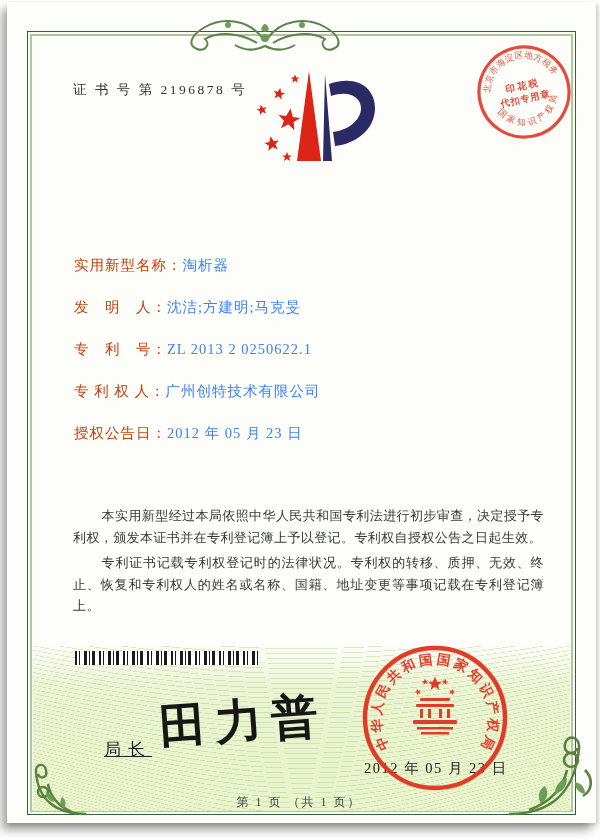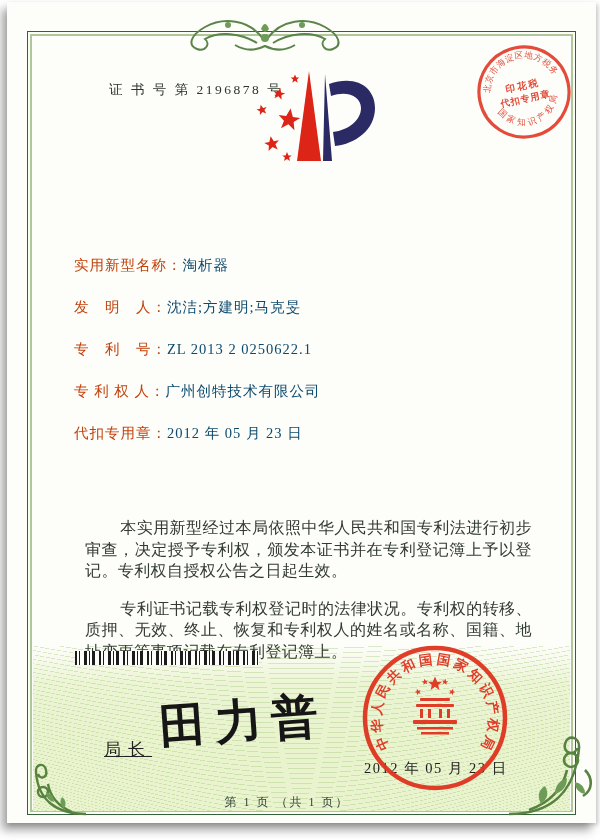--- a/index.html
+++ b/index.html
@@ -8,40 +8,40 @@
   .paper{position:absolute;left:7px;top:2px;right:4px;bottom:17px;
          background:#fdfdf9;
          box-shadow:-5px 7px 9px rgba(70,70,70,.5), 2px 2px 4px rgba(0,0,0,.18);}
   .frame{position:absolute;left:20px;top:29px;right:20px;bottom:8px;
          border:1px solid #35613a;
          box-shadow:inset 0 0 0 2px #fbfdf6, inset 0 0 0 4px #aec79b;}
   .green-zone{position:absolute;left:26px;top:644px;right:26px;bottom:12px;
      background:
        repeating-radial-gradient(ellipse 140% 95% at 50% 135%, rgba(141,186,96,.30) 0 1px, rgba(0,0,0,0) 1px 6px),
        linear-gradient(rgba(233,243,206,0) 0, rgba(233,243,206,.85) 38px, #e9f3ce 90px);}
-  .certno{position:absolute;left:66px;top:79px;font-size:13.5px;letter-spacing:2.5px;color:#2c362c;margin-left:36px;}
+  .certno{position:absolute;left:66px;top:79px;font-size:13.5px;letter-spacing:2.5px;color:#2c362c;}
   .logo{position:absolute;left:238px;top:66px;width:134px;height:96px;}
   .title{position:absolute;left:0;top:163px;width:100%;text-align:center;
          font-size:37px;font-weight:bold;letter-spacing:11px;color:#141914;}
   .fields{position:absolute;left:67px;top:254px;width:460px;}
   .field-row{height:42px;font-size:14.5px;color:#2e382e;letter-spacing:1px;}
   .field-label{color:#c2410c;}
-  .field-value{color:#0c4a6e;}
+  .field-value{color:#3b82f6;}
   .paras{position:absolute;left:62px;top:499px;width:479px;color:#323b31;}
-  .paras p{margin:16px;font-size:16px;line-height:21.6px;text-align:justify;text-indent:2.2em;letter-spacing:.4px;}
+  .paras p{margin:4px;font-size:13px;line-height:21.6px;text-align:justify;text-indent:2.2em;letter-spacing:.4px;}
   .barcode{position:absolute;left:68px;top:649px;width:184px;height:14px;
      background:repeating-linear-gradient(90deg,
        #1c1c1c 0 2px,#fdfdf9 2px 4px,#1c1c1c 4px 5px,#fdfdf9 5px 9px,
        #1c1c1c 9px 12px,#fdfdf9 12px 14px,#1c1c1c 14px 15px,#fdfdf9 15px 17px,
        #1c1c1c 17px 20px,#fdfdf9 20px 24px);}
   .director{position:absolute;left:97px;top:736px;font-size:17px;letter-spacing:7px;color:#222;text-decoration:underline;}
   .signature{position:absolute;left:152px;top:688px;font-size:47px;font-weight:bold;
      color:#161616;transform:rotate(-4deg);letter-spacing:9px;white-space:nowrap;}
   .issue-date{position:absolute;left:357px;top:757px;font-size:14.5px;letter-spacing:1.5px;color:#1f1f1f;}
-  .footer{position:absolute;left:0;top:792px;width:560px;text-align:center;font-size:12px;
+  .footer{position:absolute;left:12px;top:792px;width:560px;text-align:center;font-size:12px;
      letter-spacing:2px;color:#32413a;}
   .seal-bottom{position:absolute;left:352px;top:640px;width:152px;height:152px;opacity:.95;}
   .seal-tax{position:absolute;left:466px;top:39px;width:102px;height:102px;opacity:.88;}
   .ornament-top{position:absolute;left:168px;top:9px;width:180px;height:46px;}
   .corner-bl{position:absolute;left:21px;top:760px;width:62px;height:58px;}
   .corner-br{position:absolute;left:498px;top:728px;width:92px;height:90px;}
   svg text{font-family:"Liberation Serif","DejaVu Serif",serif;}
 </style>
 </head>
 <body>
@@ -132,21 +132,21 @@
     <div class="field-row">
       <span class="field-label">发　明　人：</span><span class="field-value">沈洁;方建明;马克旻</span>
     </div>
     <div class="field-row">
       <span class="field-label">专　利　号：</span><span class="field-value">ZL 2013 2 0250622.1</span>
     </div>
     <div class="field-row">
       <span class="field-label">专 利 权 人：</span><span class="field-value">广州创特技术有限公司</span>
     </div>
     <div class="field-row">
-      <span class="field-label">代扣专用章：</span><span class="field-value">2012 年 05 月 23 日</span>
+      <span class="field-label">授权公告日：</span><span class="field-value">2012 年 05 月 23 日</span>
     </div>
   </div>
 
   <div class="paras">
     <p>本实用新型经过本局依照中华人民共和国专利法进行初步审查，决定授予专利权，颁发本证书并在专利登记簿上予以登记。专利权自授权公告之日起生效。</p>
     <p>专利证书记载专利权登记时的法律状况。专利权的转移、质押、无效、终止、恢复和专利权人的姓名或名称、国籍、地址变更等事项记载在专利登记簿上。</p>
   </div>
 
   <div class="barcode"></div>
 

